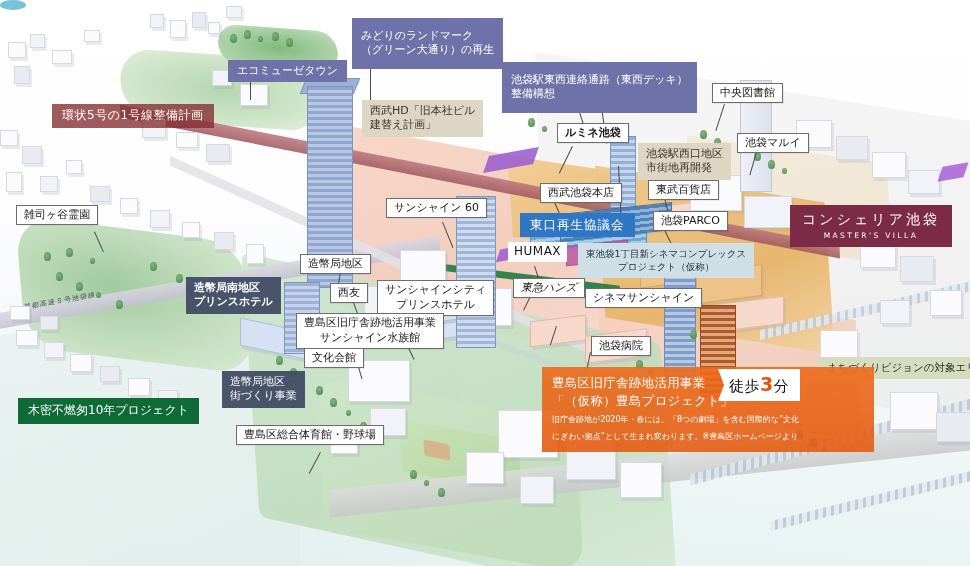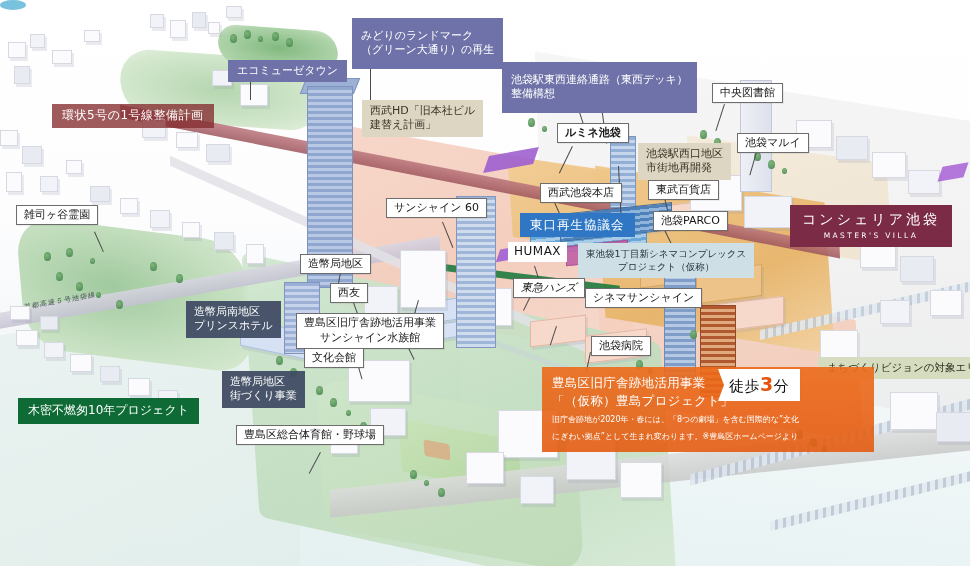--- a/index.html
+++ b/index.html
@@ -405,35 +405,39 @@
   <div class="lbl lbl-white" style="left:648px;top:180px;">東武百貨店</div>
   <div class="lbl lbl-white" style="left:653px;top:211px;">池袋PARCO</div>
   <div class="lbl lbl-plain" style="left:508px;top:242px;font-size:12px;letter-spacing:.5px;">HUMAX</div>
   <div class="lbl lbl-white" style="left:513px;top:278px;font-style:italic;">東急ハンズ</div>
   <div class="lbl lbl-white" style="left:585px;top:288px;">シネマサンシャイン</div>
   <div class="lbl lbl-white" style="left:591px;top:336px;">池袋病院</div>
   <div class="lbl lbl-white" style="left:386px;top:198px;">サンシャイン 60</div>
   <div class="lbl lbl-white" style="left:16px;top:205px;">雑司ヶ谷霊園</div>
   <div class="lbl lbl-white" style="left:300px;top:254px;">造幣局地区</div>
   <div class="lbl lbl-white" style="left:330px;top:283px;">西友</div>
+  <div class="lbl lbl-white two" style="left:377px;top:280px;">
+    <div>サンシャインシティ</div>
+    <div>プリンスホテル</div>
+  </div>
   <div class="lbl lbl-white two" style="left:296px;top:313px;">
     <div>豊島区旧庁舎跡地活用事業</div>
     <div>サンシャイン水族館</div>
   </div>
   <div class="lbl lbl-white" style="left:304px;top:348px;">文化会館</div>
   <div class="lbl lbl-white" style="left:236px;top:425px;">豊島区総合体育館・野球場</div>
 
   <div class="lbl lbl-blue" style="left:520px;top:213px;">東口再生協議会</div>
 
   <div class="lbl lbl-paleblue" style="left:578px;top:243px;">
     <div>東池袋1丁目新シネマコンプレックス</div>
     <div>プロジェクト（仮称）</div>
   </div>
 
-  <div class="lbl lbl-slate" style="left:186px;top:301px;">
+  <div class="lbl lbl-slate" style="left:186px;top:277px;font-weight:bold;">
     <div>造幣局南地区</div>
     <div>プリンスホテル</div>
   </div>
   <div class="lbl lbl-slate" style="left:222px;top:371px;">
     <div>造幣局地区</div>
     <div>街づくり事業</div>
   </div>
 
   <div class="lbl lbl-green" style="left:18px;top:398px;">木密不燃匆10年プロジェクト</div>
 

